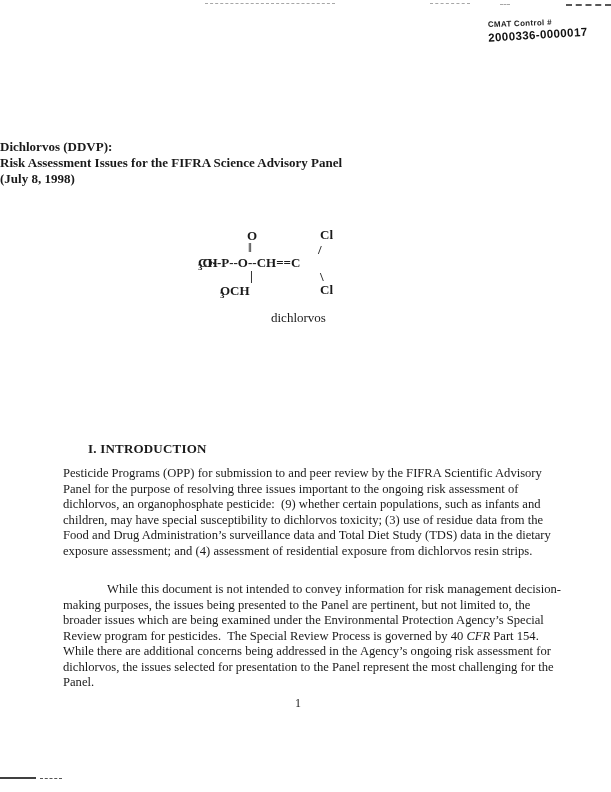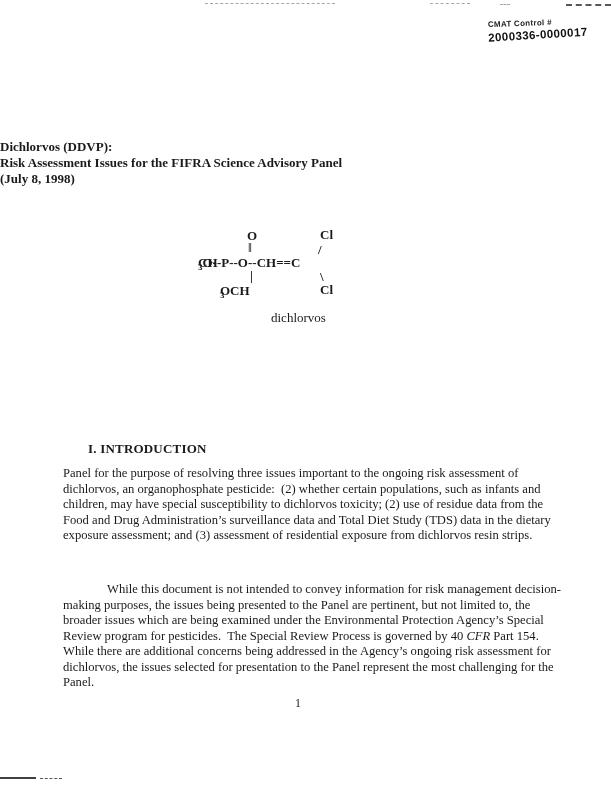--- a/index.html
+++ b/index.html
@@ -92,25 +92,26 @@
   <span class="s-vbond">|</span>
   <span class="s-bslash">\</span>
   <span class="s-och"><span>OCH</span><span class="s-sub">3</span></span>
   <span class="s-clbot">Cl</span>
   <span class="s-caption">dichlorvos</span>
 </div>
 
 <div class="section-heading">I. INTRODUCTION</div>
 
 <div class="para para-1">
+  <div class="line">Pesticide Programs (OPP) for submission to and peer review by the FIFRA Scientific Advisory</div>
   <div class="line">Panel for the purpose of resolving three issues important to the ongoing risk assessment of</div>
-  <div class="line">dichlorvos, an organophosphate pesticide:  (2) whether certain populations, such as infants and</div>
-  <div class="line">children, may have special susceptibility to dichlorvos toxicity; (2) use of residue data from the</div>
+  <div class="line">dichlorvos, an organophosphate pesticide:  (9) whether certain populations, such as infants and</div>
+  <div class="line">children, may have special susceptibility to dichlorvos toxicity; (3) use of residue data from the</div>
   <div class="line">Food and Drug Administration’s surveillance data and Total Diet Study (TDS) data in the dietary</div>
-  <div class="line">exposure assessment; and (3) assessment of residential exposure from dichlorvos resin strips.</div>
+  <div class="line">exposure assessment; and (4) assessment of residential exposure from dichlorvos resin strips.</div>
 </div>
 
 <div class="para para-2">
   <div class="line indent">While this document is not intended to convey information for risk management decision-</div>
   <div class="line">making purposes, the issues being presented to the Panel are pertinent, but not limited to, the</div>
   <div class="line">broader issues which are being examined under the Environmental Protection Agency’s Special</div>
   <div class="line"><span>Review program for pesticides.  The Special Review Process is governed by 40 </span><span class="italic">CFR</span><span> Part 154.</span></div>
   <div class="line">While there are additional concerns being addressed in the Agency’s ongoing risk assessment for</div>
   <div class="line">dichlorvos, the issues selected for presentation to the Panel represent the most challenging for the</div>
   <div class="line">Panel.</div>

